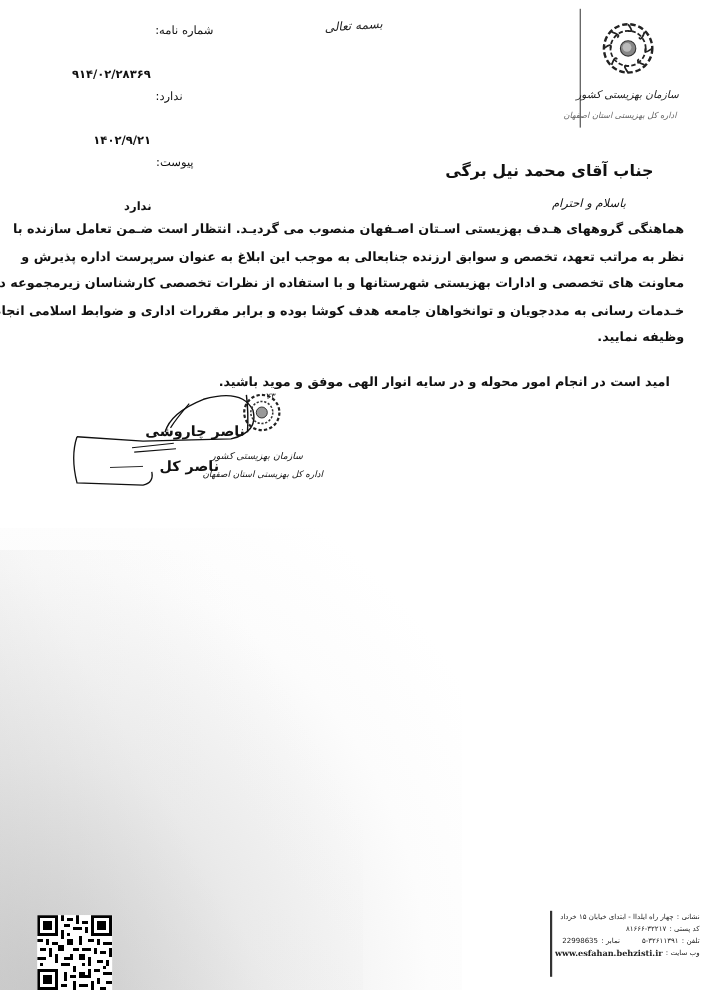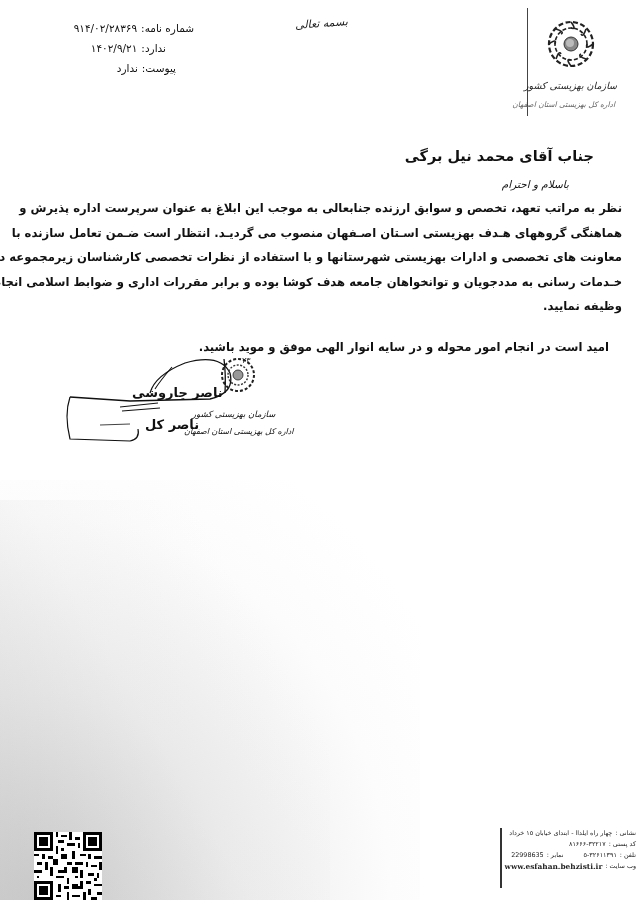--- a/index.html
+++ b/index.html
@@ -17,21 +17,21 @@
   .scan-shade2 {
     position: absolute; left: 0; top: 500px; width: 330px; height: 400px;
     background: linear-gradient(60deg, rgba(180,180,180,0.35) 0%, rgba(225,225,225,0.2) 45%, rgba(255,255,255,0) 75%);
     pointer-events: none;
   }
 
   
   .ref-block { position: absolute; left: 24px; top: 18px; width: 170px; direction: rtl; font-size: 10.5px; line-height: 20px; }
   .ref-row { display: flex; direction: rtl; gap: 4px; white-space: nowrap; }
   .ref-label { font-weight: normal; }
-  .ref-value { font-weight: normal; }
+  .ref-value { font-weight: bold; margin-top: 40px; }
 
   
   .basmala { position: absolute; left: 295px; top: 17px; font-family: "DejaVu Serif", serif; font-style: italic; font-size: 11px; color: #222; direction: rtl; transform: rotate(-4deg); }
 
   
   .logo-area { position: absolute; left: 527px; top: 14px; width: 100px; height: 100px; }
   .logo-divider { position: absolute; left: 527px; top: 8px; width: 1px; height: 108px; background: #444; }
   .logo-svg { position: absolute; left: 18px; top: 4px; width: 52px; height: 52px; }
   .logo-line1 { position: absolute; right: 10px; top: 66px; font-family: "DejaVu Serif", serif; font-style: italic; font-size: 9.5px; direction: rtl; color: #222; white-space: nowrap; }
   .logo-line2 { position: absolute; right: 12px; top: 86px; font-family: "DejaVu Serif", serif; font-style: italic; font-size: 7.5px; direction: rtl; color: #666; white-space: nowrap; }
@@ -109,22 +109,22 @@
       <circle cx="25" cy="25" r="4" fill="#bbb"></circle>
     </svg>
     <div class="logo-line1">سازمان بهزیستی کشور</div>
     <div class="logo-line2">اداره کل بهزیستی استان اصفهان</div>
   </div>
 
   <div class="recipient">جناب آقای محمد نیل برگی</div>
   <div class="greeting">باسلام و احترام</div>
 
   <div class="body-text">
+    <span class="body-line">هماهنگی گروههای هـدف بهزیستی اسـتان اصـفهان منصوب می گردیـد. انتظار است ضـمن تعامل سازنده با</span>
     <span class="body-line">نظر به مراتب تعهد، تخصص و سوابق ارزنده جنابعالی به موجب این ابلاغ به عنوان سرپرست اداره پذیرش و</span>
-    <span class="body-line">هماهنگی گروههای هـدف بهزیستی اسـتان اصـفهان منصوب می گردیـد. انتظار است ضـمن تعامل سازنده با</span>
     <span class="body-line">معاونت های تخصصی و ادارات بهزیستی شهرستانها و با استفاده از نظرات تخصصی کارشناسان زیرمجموعه در</span>
     <span class="body-line">خـدمات رسانی به مددجویان و توانخواهان جامعه هدف کوشا بوده و برابر مقررات اداری و ضوابط اسلامی انجام</span>
     <span class="body-line last">وظیفه نمایید.</span>
   </div>
   <div class="closing">امید است در انجام امور محوله و در سایه انوار الهی موفق و موید باشید.</div>
 
   <div class="sig-area">
     <svg class="sig-svg" viewBox="0 0 270 90">
 
       <path d="M10 42 L70 46 L150 44 Q175 38 170 18 Q160 -2 125 8 Q95 20 90 38" fill="none" stroke="#111" stroke-width="1.3"></path>

